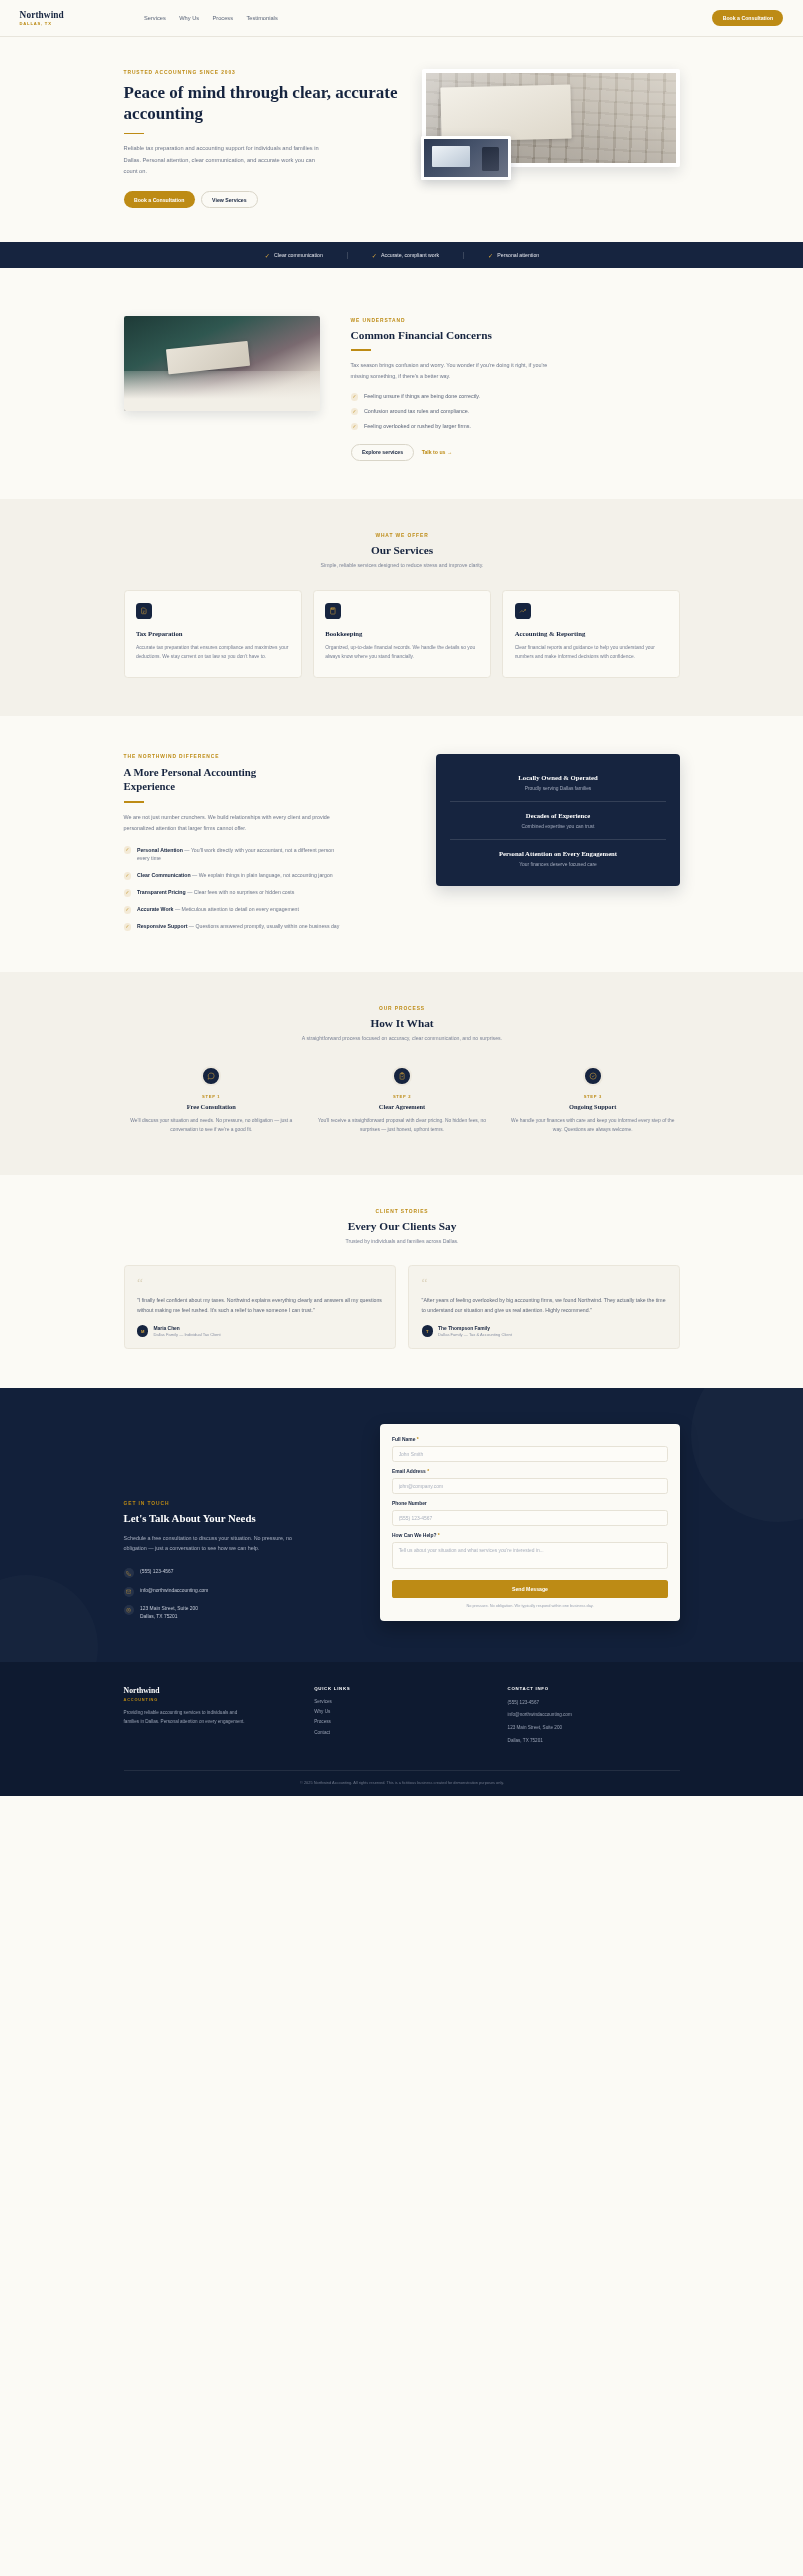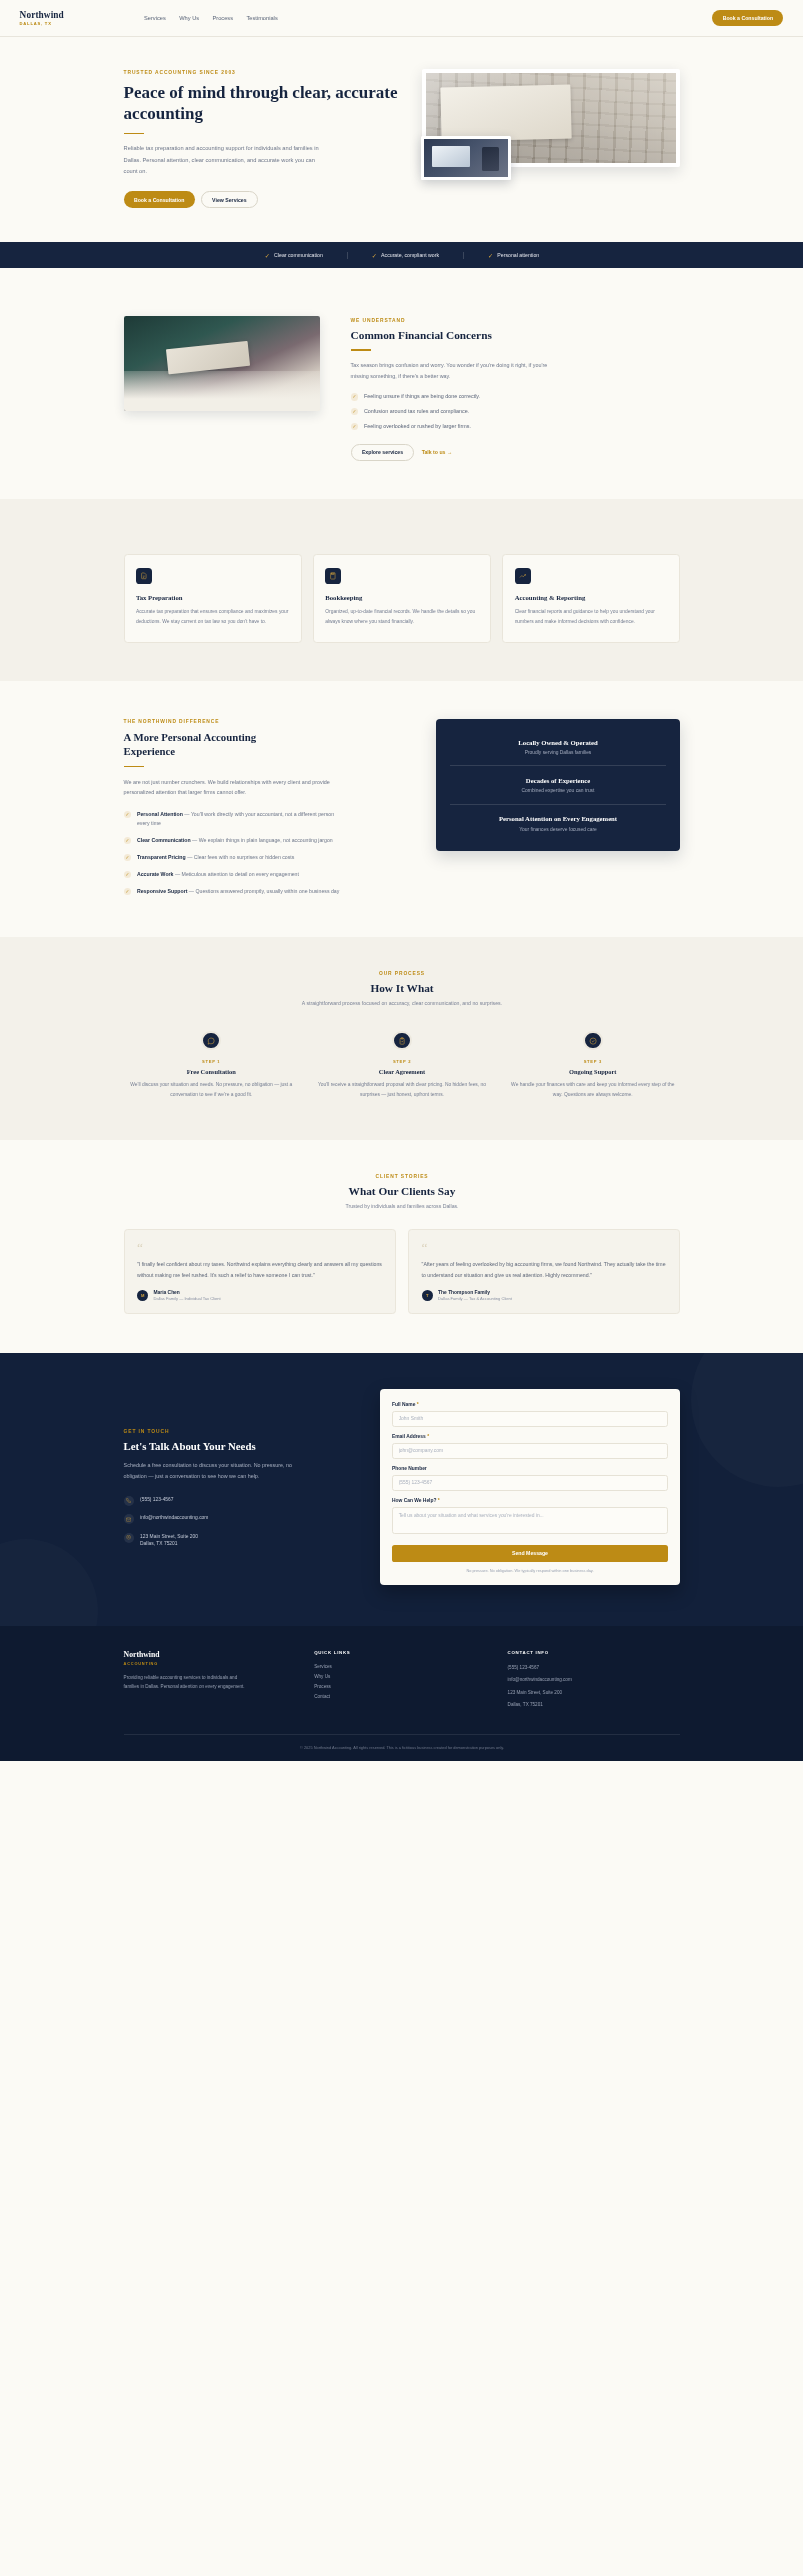--- a/index.html
+++ b/index.html
@@ -141,21 +141,21 @@
     display:flex;align-items:center;justify-content:center;font-size:4.1px;font-weight:700;flex:none}
   .tauth .n{font-size:4.9px;font-weight:700;color:#16243f}
   .tauth .r{font-size:4.1px;color:#8a92a3;margin-top:1px}
 
   
   .contact{background:#12203a;padding:36px 0 41px;position:relative;overflow:hidden}
   .contact:before{content:"";position:absolute;right:-62px;top:-41px;width:175px;height:175px;
     border-radius:50%;background:rgba(255,255,255,.022)}
   .contact:after{content:"";position:absolute;left:-46px;bottom:-57px;width:144px;height:144px;
     border-radius:50%;background:rgba(255,255,255,.02)}
-  .contact-in{display:flex;gap:29px;align-items:center;position:relative;z-index:2}
+  .contact-in{display:flex;gap:29px;align-items:flex-end;position:relative;z-index:2}
   .contact-l{width:227px;padding-top:3.1px}
   .contact-l h2{color:#fff;font-size:10.8px;margin-top:6.2px}
   .contact-l .p{font-size:5.4px;line-height:1.95;color:#a7afc0;margin-top:8.2px;max-width:170px}
   .cinfo{margin-top:14.4px;display:flex;flex-direction:column;gap:8.2px}
   .cirow{display:flex;gap:6.2px;align-items:flex-start}
   .cic{width:10.3px;height:10.3px;border-radius:50%;background:rgba(255,255,255,.08);
     display:flex;align-items:center;justify-content:center;flex:none}
   .cic svg{width:5.2px;height:5.2px;stroke:#d7a53d;fill:none;stroke-width:1.7}
   .cirow .tx{font-size:4.9px;color:#c4cad7;line-height:1.6}
   .form{flex:1;background:#fbfaf5;border-radius:4.1px;padding:13.4px 12.4px 11.3px;
@@ -263,20 +263,25 @@
       <div class="cbtns">
         <button class="btn btn-out">Explore services</button>
         <a class="link-gold">Talk to us →</a>
       </div>
     </div>
   </div>
 </section>
 
 <section class="services">
   <div class="wrap">
+    <div class="center-head">
+      <div class="eyebrow">WHAT WE OFFER</div>
+      <h2>Our Services</h2>
+      <div class="center-sub">Simple, reliable services designed to reduce stress and improve clarity.</div>
+    </div>
     <div class="cards">
       <div class="card">
         <div class="icon-sq">
           <svg viewBox="0 0 24 24">
               <path d="M14 3H7a2 2 0 0 0-2 2v14a2 2 0 0 0 2 2h10a2 2 0 0 0 2-2V8z"></path>
               <path d="M9 13h6M9 17h4"></path>
             </svg>
         </div>
         <h3>Tax Preparation</h3>
         <p>Accurate tax preparation that ensures compliance and maximizes your deductions. We stay current on tax law so you don't have to.</p>
@@ -393,21 +398,21 @@
         <h3>Ongoing Support</h3>
         <p>We handle your finances with care and keep you informed every step of the way. Questions are always welcome.</p>
       </div>
     </div>
   </div>
 </section>
 
 <section class="testi">
   <div class="wrap">
     <div class="eyebrow">CLIENT STORIES</div>
-    <h2>What Our Clients Say</h2>
+    <h2>Every Our Clients Say</h2>
     <div class="center-sub">Trusted by individuals and families across Dallas.</div>
     <div class="tcards">
       <div class="tcard">
         <div class="quote">“</div>
         <p>"I finally feel confident about my taxes. Northwind explains everything clearly and answers all my questions without making me feel rushed. It's such a relief to have someone I can trust."</p>
         <div class="tauth">
           <div class="av">M</div>
           <div>
             <div class="n">Maria Chen</div>
             <div class="r">Dallas Family — Individual Tax Client</div>

